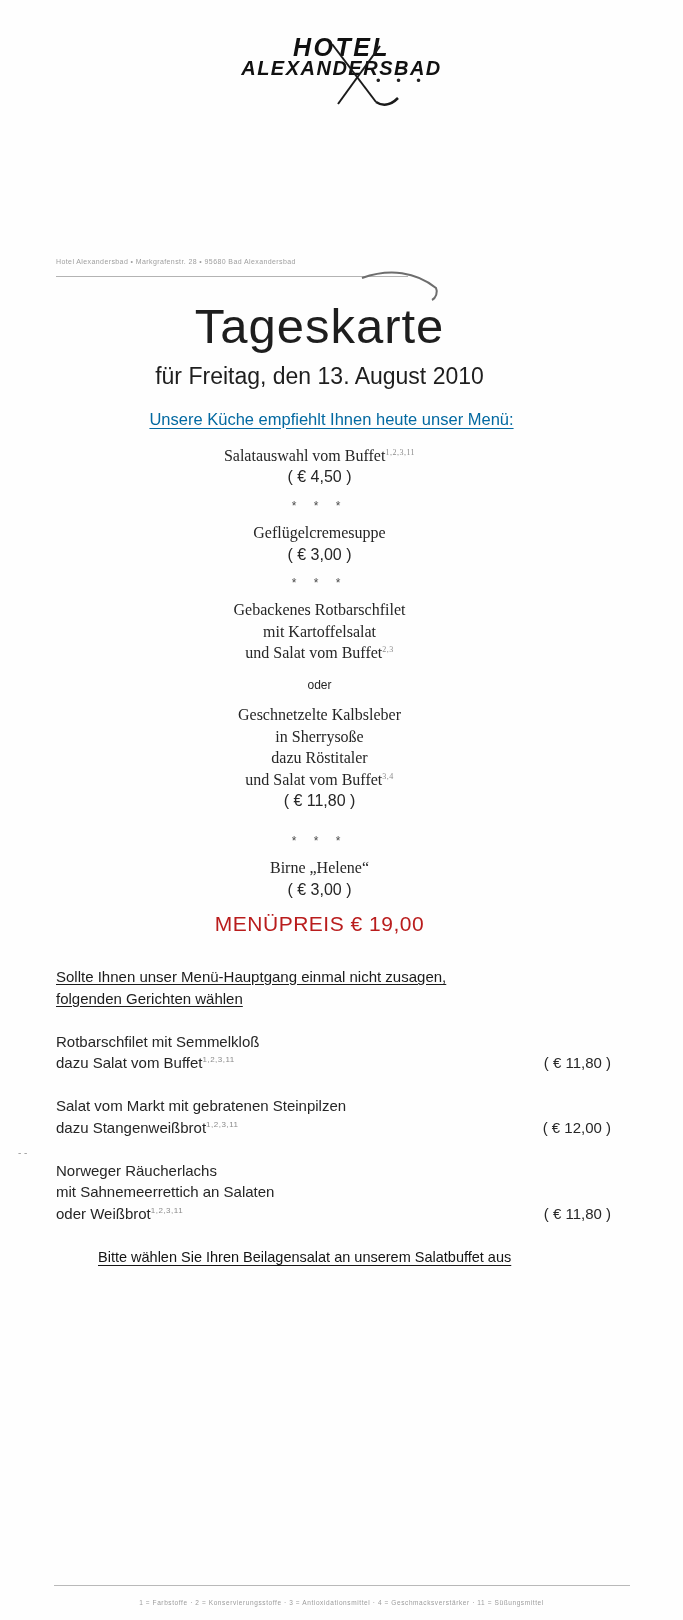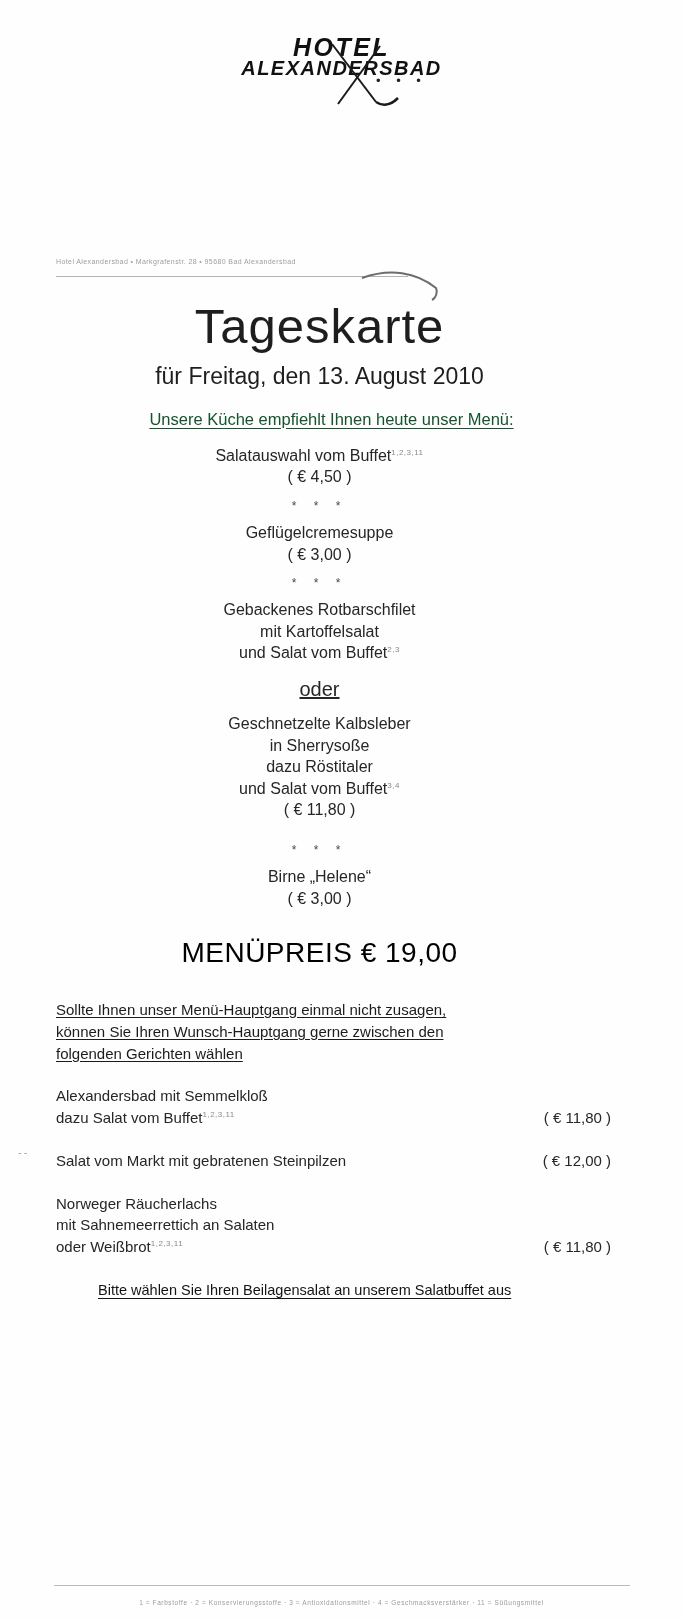--- a/index.html
+++ b/index.html
@@ -110,58 +110,57 @@
   }
   .subtitle {
     font-size: 23px;
     margin-top: 9px;
     color: #1e1e1e;
     font-weight: 400;
   }
   .recommend {
     font-size: 16.5px;
     margin-top: 20px;
-    color: #14532d;
+    color: #0369a1;
     text-decoration: underline;
     text-underline-offset: 3px;
     margin-left: 24px;
   }
 
   .menu {
     margin-top: 16px;
   }
   .course {
     font-size: 16px;
     line-height: 1.35;
     color: #262626;
   }
-  .course .dish { display: block; }
+  .course .dish { display: block; font-family: Liberation Serif, serif; }
   .course .price { display: block; }
   .allerg {
     font-size: 8px;
     color: #8a8a8a;
     letter-spacing: .5px;
     vertical-align: super;
   }
   .sep {
     font-size: 12px;
     letter-spacing: 7px;
     color: #4a4a4a;
     margin: 11px 0 9px 0;
   }
   .oder {
-    font-size: 20px;
+    font-size: 12px;
     margin: 14px 0 12px 0;
     color: #262626;
-    text-decoration: underline;
   }
   .menupreis {
-    font-size: 28px;
-    margin-top: 28px;
-    color: #000000;
+    font-size: 21px;
+    margin-top: 12px;
+    color: #b91c1c;
     letter-spacing: .5px;
   }
 
   
   .alt-block {
     margin-top: 30px;
     text-align: left;
     padding-left: 56px;
   }
   .alt-intro {
@@ -288,32 +287,32 @@
         <span class="dish"><span>Birne „Helene“</span><span class="allerg"></span></span>
         <span class="price">( € 3,00 )</span>
       </div>
 
       <div class="menupreis">MENÜPREIS € 19,00</div>
     </div>
 
     <div class="alt-block">
       <div class="alt-intro">
         <span>Sollte Ihnen unser Menü-Hauptgang einmal nicht zusagen,</span>
-        <span>können Sie Ihren Wunsch-Hauptgang gerne zwischen den</span>
         <span>folgenden Gerichten wählen</span>
       </div>
 
       <div class="alt-item">
-        <div>Alexandersbad mit Semmelkloß</div>
+        <div>Rotbarschfilet mit Semmelkloß</div>
         <div><span>dazu Salat vom Buffet</span><span class="allerg">1,2,3,11</span></div>
         <div class="aprice">( € 11,80 )</div>
       </div>
 
       <div class="alt-item">
         <div>Salat vom Markt mit gebratenen Steinpilzen</div>
+        <div><span>dazu Stangenweißbrot</span><span class="allerg">1,2,3,11</span></div>
         <div class="aprice">( € 12,00 )</div>
       </div>
 
       <div class="alt-item">
         <div>Norweger Räucherlachs</div>
         <div>mit Sahnemeerrettich an Salaten</div>
         <div><span>oder Weißbrot</span><span class="allerg">1,2,3,11</span></div>
         <div class="aprice">( € 11,80 )</div>
       </div>
 

